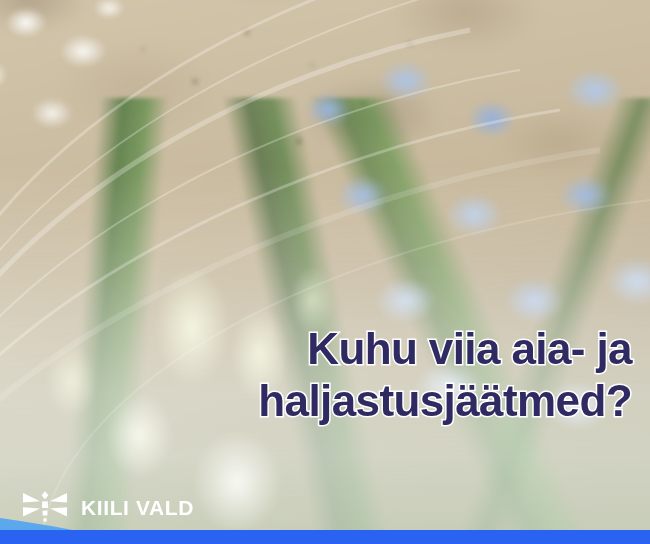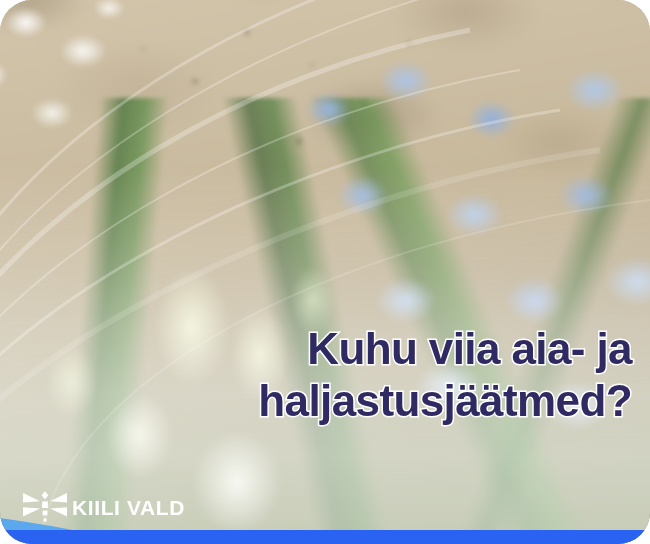--- a/index.html
+++ b/index.html
@@ -11,21 +11,20 @@
   body {
     font-family: "Liberation Sans", sans-serif;
   }
 
   .banner {
     position: relative;
     width: 650px;
     height: 544px;
     overflow: hidden;
     background: #c9bda6;
-    border-radius: 32px;
   }
 
   
   .photo {
     position: absolute;
     inset: 0;
     overflow: hidden;
   }
 
   
@@ -196,21 +195,21 @@
     pointer-events: none;
   }
 
   
   .logo {
     position: absolute;
     left: 22px;
     bottom: 18px;
     display: flex;
     align-items: center;
-    gap: 4px;
+    gap: 13px;
   }
   .logo-mark { display: block; }
   .logo-word {
     color: #ffffff;
     font-family: "Liberation Sans", sans-serif;
     font-weight: 700;
     font-size: 21px;
     letter-spacing: .6px;
     line-height: 1;
     white-space: nowrap;

